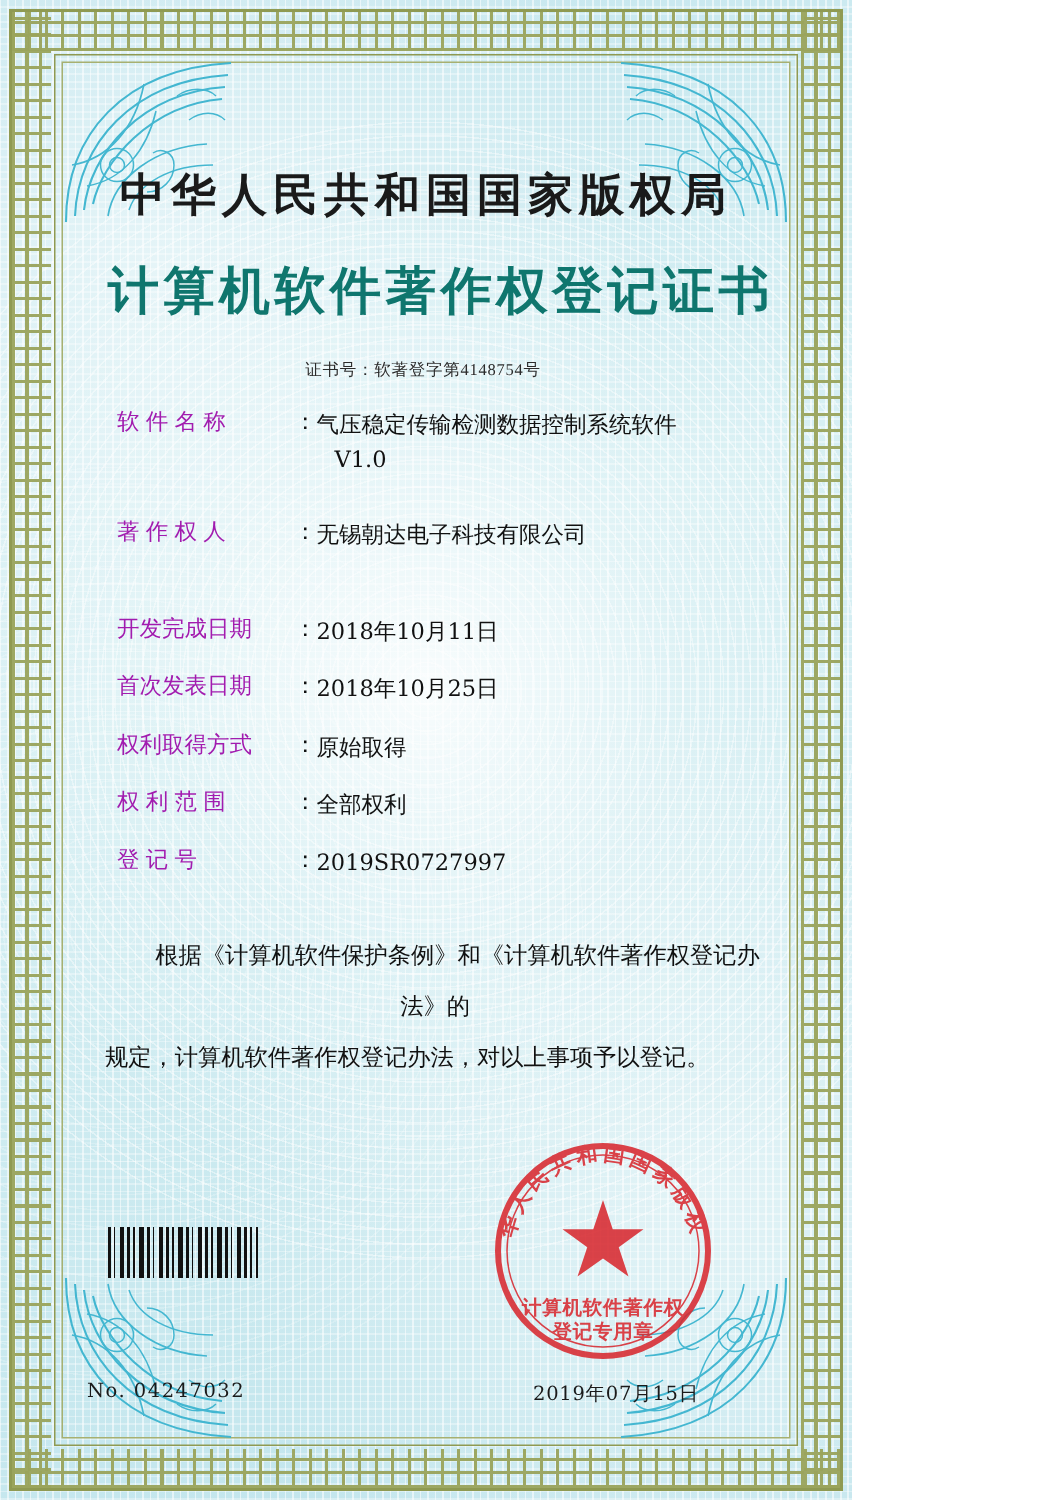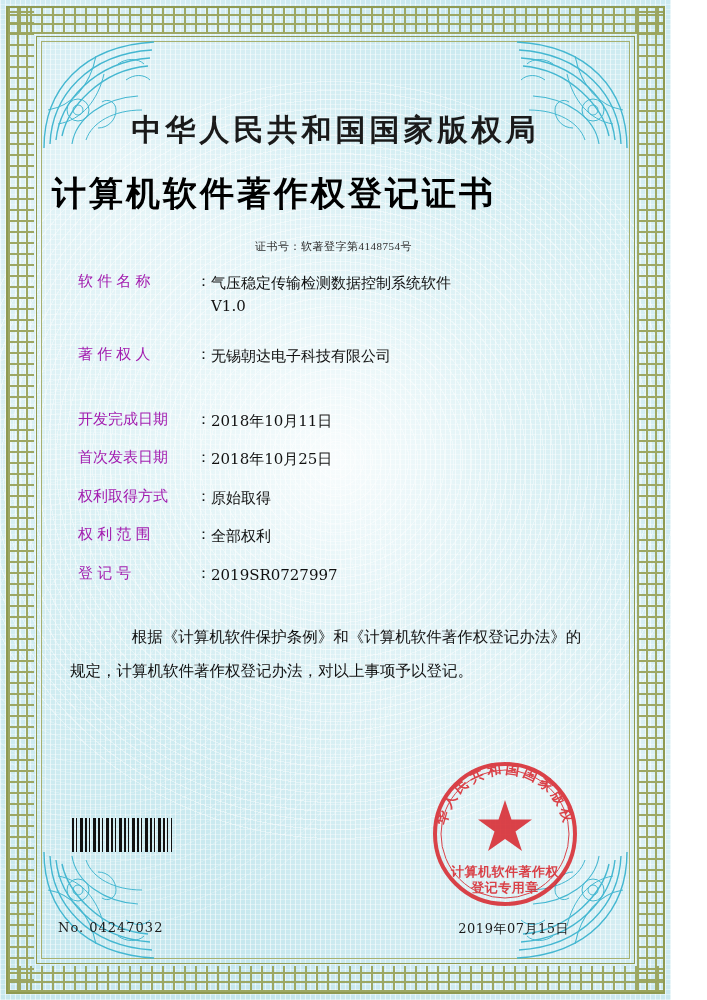--- a/index.html
+++ b/index.html
@@ -9,21 +9,21 @@
   }
   body {
     width: 707px;
     height: 1000px;
     font-family: "Liberation Serif", serif;
     overflow: hidden;
   }
 
   .certificate {
     position: relative;
-    width: 671px;
+    width: 568px;
     height: 1000px;
     background: #cdeaf0;
     overflow: hidden;
   }
 
   
   .bg-texture {
     position: absolute;
     inset: 0;
     background:
@@ -144,24 +144,24 @@
   .title-cn {
     text-align: center;
     font-size: 30px;
     letter-spacing: 4px;
     color: #1a1a1a;
     font-weight: bold;
     margin-top: 62px;
     font-family: "DejaVu Serif", "Liberation Serif", serif;
   }
   .title-main {
-    text-align: left;
+    text-align: right;
     font-size: 34px;
     letter-spacing: 3px;
-    color: #000000;
+    color: #0f766e;
     font-weight: bold;
     margin-top: 20px;
     font-family: "DejaVu Serif", "Liberation Serif", serif;
   }
 
   .cert-no {
     text-align: center;
     font-size: 11px;
     color: #2b2b2b;
     margin-top: 22px;
@@ -192,20 +192,21 @@
     text-align: center;
   }
   .field-value {
     flex: 1;
     color: #111;
     font-family: "DejaVu Serif", "Liberation Serif", serif;
     line-height: 1.5;
   }
   .field-value .sub {
     display: block;
+    margin-left: 12px;
   }
 
   .gap-sm { height: 12px; }
   .gap-md { height: 26px; }
 
   .statement {
     margin-top: 34px;
     font-size: 15.5px;
     line-height: 2.2;
     color: #111;

